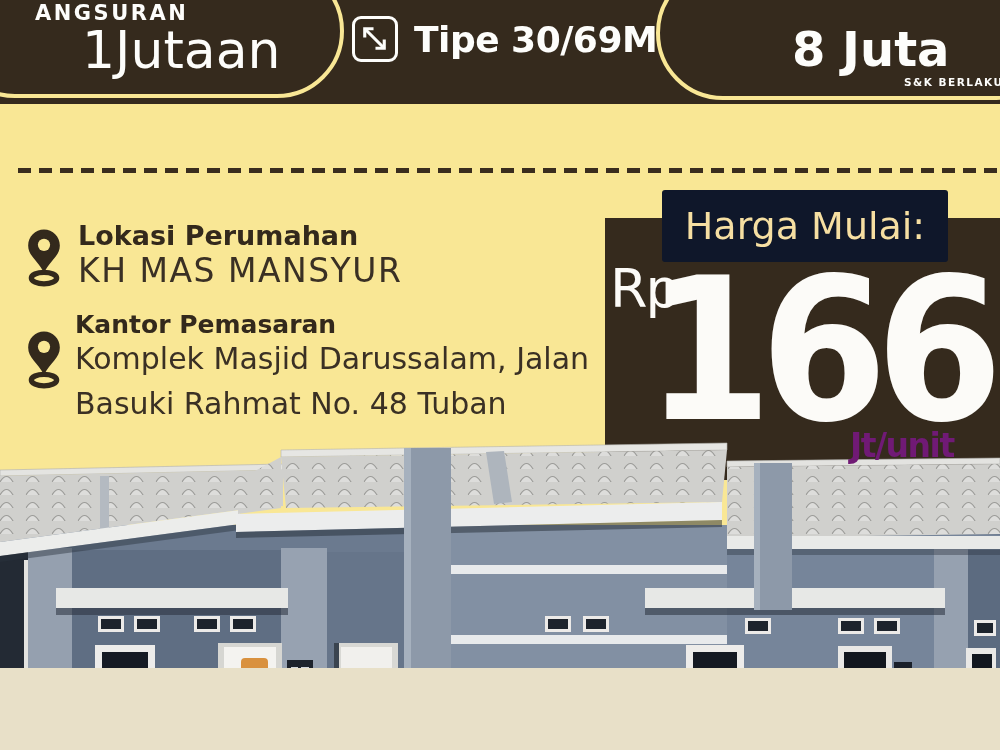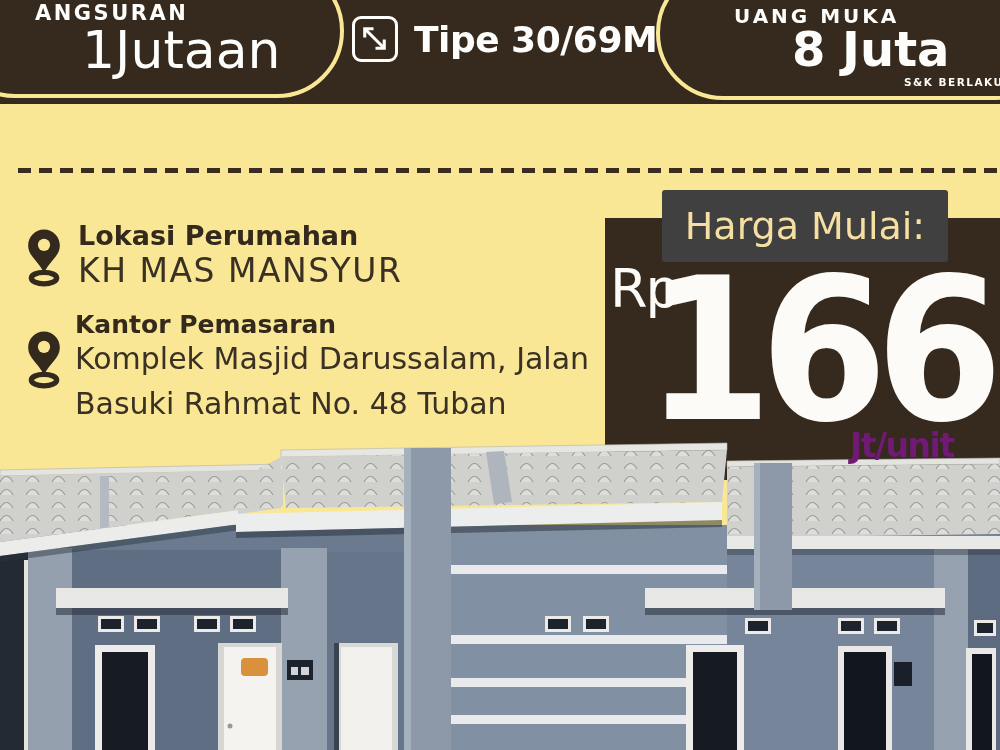--- a/index.html
+++ b/index.html
@@ -1,17 +1,17 @@
 <!DOCTYPE html>
 <html><head>
 <meta charset="utf-8">
 <style>
   html,body{margin:0;padding:0;background:#e8e0c8;}
   .poster{
-    position:relative;width:1000px;height:750px;overflow:hidden;
+    position:relative;width:1000px;height:668px;overflow:hidden;
     background:#f9e795;
     font-family:"DejaVu Sans","Liberation Sans",sans-serif;
   }
   
   .band{position:absolute;top:0;left:0;right:0;height:104px;background:#352a1d;}
   .badge{position:absolute;background:#352a1d;border:4px solid #f9e795;box-sizing:border-box;}
   .badge-left{left:-52px;top:-36px;width:396px;height:134px;border-radius:67px;}
   .bl-top{position:absolute;left:83px;top:33px;font-size:21px;font-weight:bold;letter-spacing:2.5px;color:#fdfdfb;}
   .bl-main{position:absolute;left:130px;top:56px;font-size:52px;font-weight:normal;color:#fdfdfb;line-height:1;}
   .badge-right{right:-60px;top:-34px;width:404px;height:134px;border-radius:67px;}
@@ -28,21 +28,21 @@
   .pin{position:absolute;width:38px;height:60px;}
   .pin1{left:25px;top:227px;}
   .pin2{left:25px;top:329px;}
   .loc-heading{position:absolute;left:78px;top:220px;font-size:27px;font-weight:bold;color:#33291c;}
   .loc-name{position:absolute;left:78px;top:251px;font-size:33px;font-weight:400;letter-spacing:1.5px;color:#3a3024;}
   .office-heading{position:absolute;left:75px;top:310px;font-size:25px;font-weight:bold;color:#33291c;text-align:right;}
   .addr1{position:absolute;left:75px;top:341px;font-size:30px;font-weight:400;color:#3a3024;}
   .addr2{position:absolute;left:75px;top:386px;font-size:30px;font-weight:400;color:#3a3024;text-align:right;}
   
   .panel{position:absolute;left:605px;top:218px;width:395px;height:262px;background:#352a1d;z-index:1;}
-  .harga{position:absolute;left:662px;top:190px;width:286px;height:72px;background:#404040;border-radius:3px;
+  .harga{position:absolute;left:662px;top:190px;width:286px;height:72px;background:#0f172a;border-radius:3px;
     display:flex;align-items:center;justify-content:center;
     font-size:38px;font-weight:400;color:#f6dfa2;z-index:3;white-space:nowrap;}
   .rp{position:absolute;left:610px;top:262px;font-size:54px;font-weight:normal;letter-spacing:-2px;color:#fcfbf8;z-index:3;line-height:1;}
   .amount{position:absolute;left:645px;top:252px;font-size:183px;font-weight:bold;letter-spacing:-12px;color:#fcfbf8;
     line-height:1;z-index:3;transform:scaleY(1.08);transform-origin:top left;}
   .unit-label{position:absolute;left:850px;top:426px;font-size:33px;font-weight:bold;letter-spacing:-1.5px;color:#701a75;z-index:6;}
   
   .houses{position:absolute;left:0;top:430px;width:1000px;height:320px;z-index:5;}
 </style>
 </head>
@@ -62,21 +62,20 @@
       <svg viewBox="0 0 40 40" width="39" height="39">
         <line x1="10" y1="10" x2="30" y2="30" stroke="#fdfdfb" stroke-width="3.2"></line>
         <polyline points="10,19 10,10 19,10" fill="none" stroke="#fdfdfb" stroke-width="3.2"></polyline>
         <polyline points="21,30 30,30 30,21" fill="none" stroke="#fdfdfb" stroke-width="3.2"></polyline>
       </svg>
     </div>
     <div class="mid-label">Tipe 30/69M²</div>
   </div>
 
   <div class="badge badge-right">
-    <div class="br-top">UANG MUKA</div>
     <div class="br-main">8 Juta</div>
     <div class="br-note">S&amp;K BERLAKU</div>
   </div>
 
   <div class="dash"></div>
 
   <svg class="pin pin1" viewBox="0 0 36 54">
     <ellipse cx="18" cy="47" rx="12" ry="5.5" fill="none" stroke="#33291c" stroke-width="5"></ellipse>
     <path d="M18 1 C9.7 1 3 7.7 3 16 c0 10 9 14 15 26 c6 -12 15 -16 15 -26 C33 7.7 26.3 1 18 1 Z" fill="#33291c"></path>
     <circle cx="18" cy="15.5" r="5.8" fill="#f9e795"></circle>

